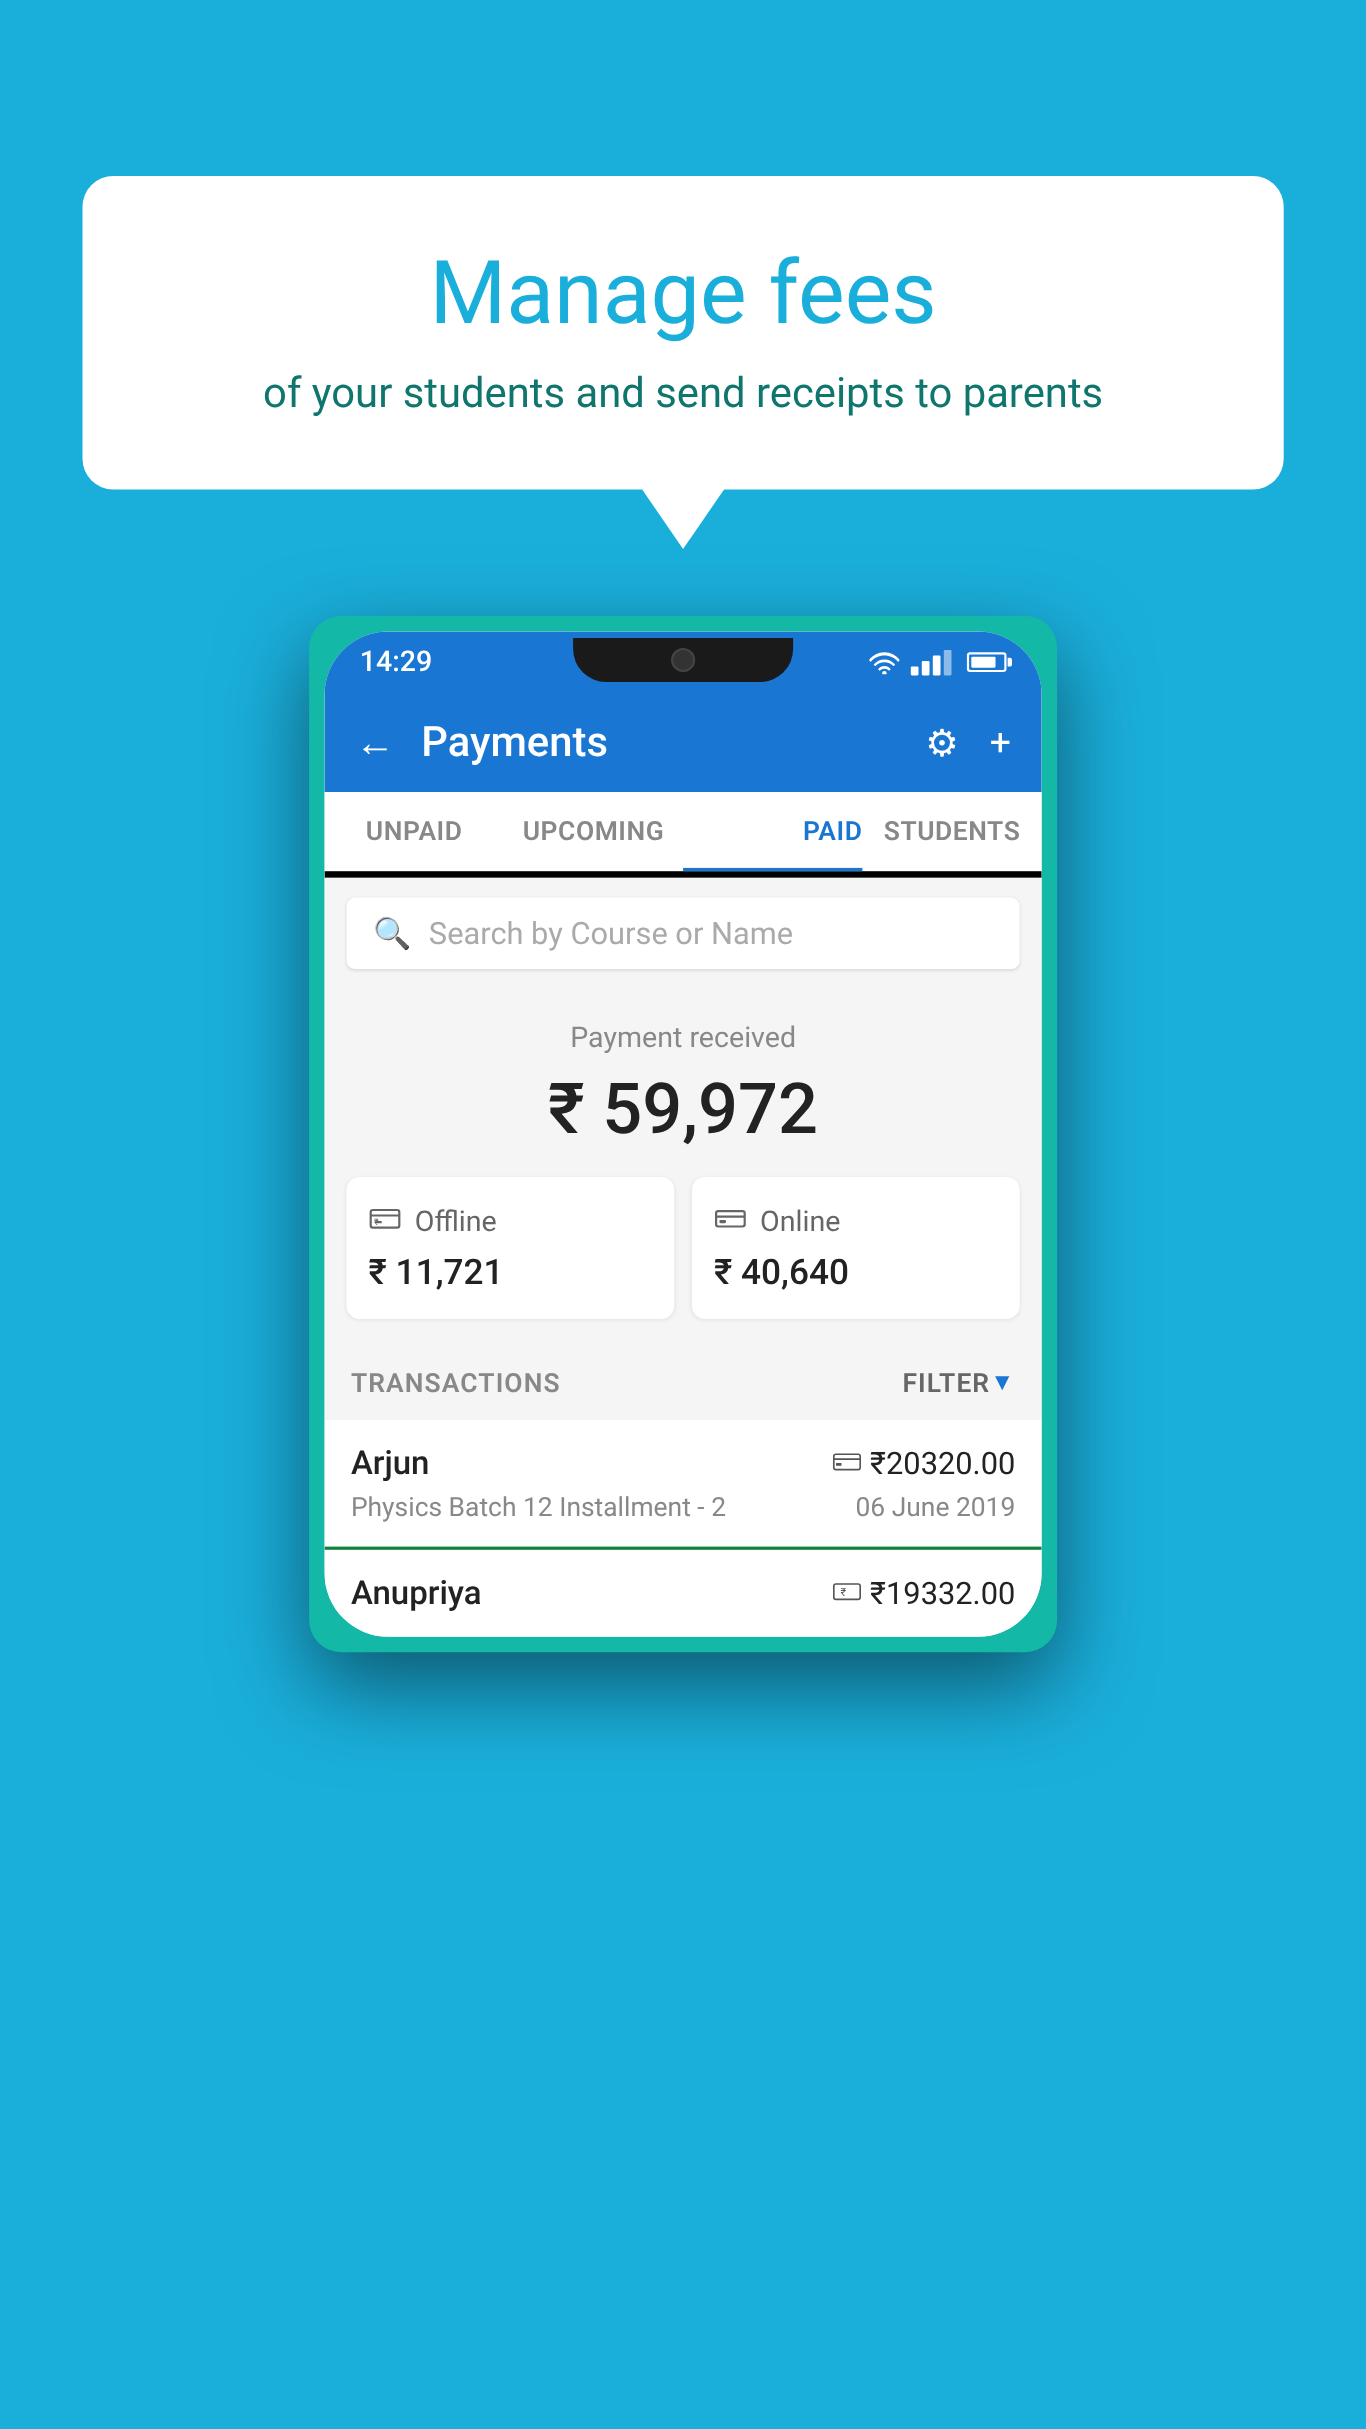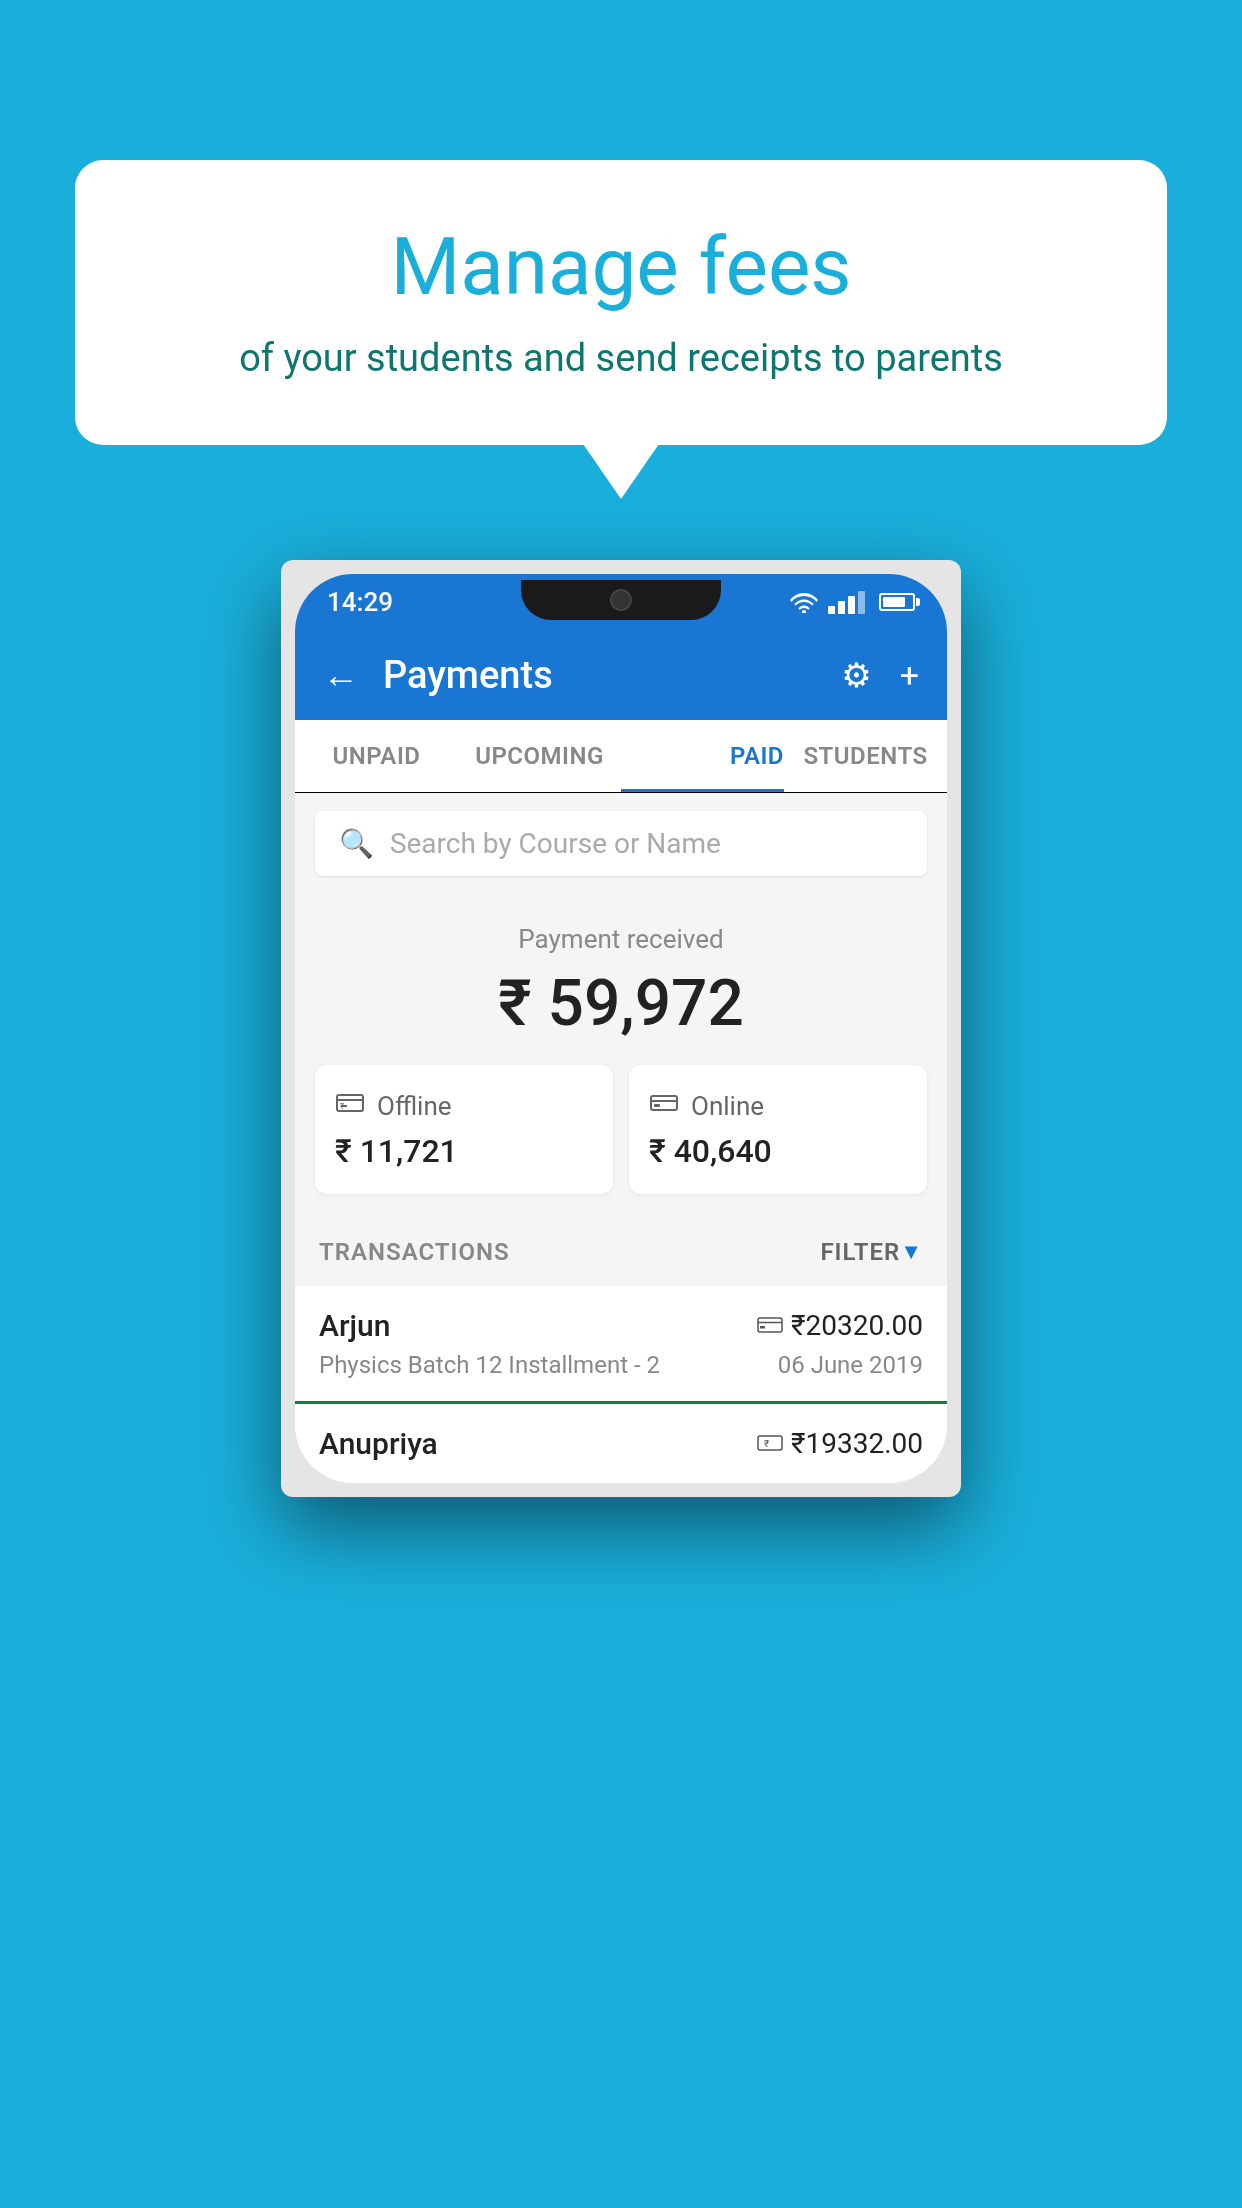--- a/index.html
+++ b/index.html
@@ -58,22 +58,22 @@
     
     .phone-wrapper {
       position: absolute;
       top: 560px;
       left: 50%;
       transform: translateX(-50%);
       width: 680px;
     }
 
     .phone-shell {
-      background: #e5e5e5;
-      border-radius: 12px;
+      background: #14b8a6;
+      border-radius: 29px;
       padding: 14px;
       box-shadow: 0 30px 80px rgba(0,0,0,0.5);
       position: relative;
     }
 
     
     .phone-notch {
       position: absolute;
       top: 20px;
       left: 50%;
@@ -200,21 +200,21 @@
     .gear-icon-btn, .plus-icon-btn {
       color: white;
       font-size: 34px;
       cursor: pointer;
     }
 
     
     .tabs-bar {
       background: white;
       display: flex;
-      border-bottom: 1px solid #000000;
+      border-bottom: 6px solid #000000;
     }
 
     .tab-item {
       flex: 1;
       text-align: center;
       padding: 22px 0;
       font-size: 24px;
       font-weight: 600;
       color: #888;
       letter-spacing: 0.5px;

